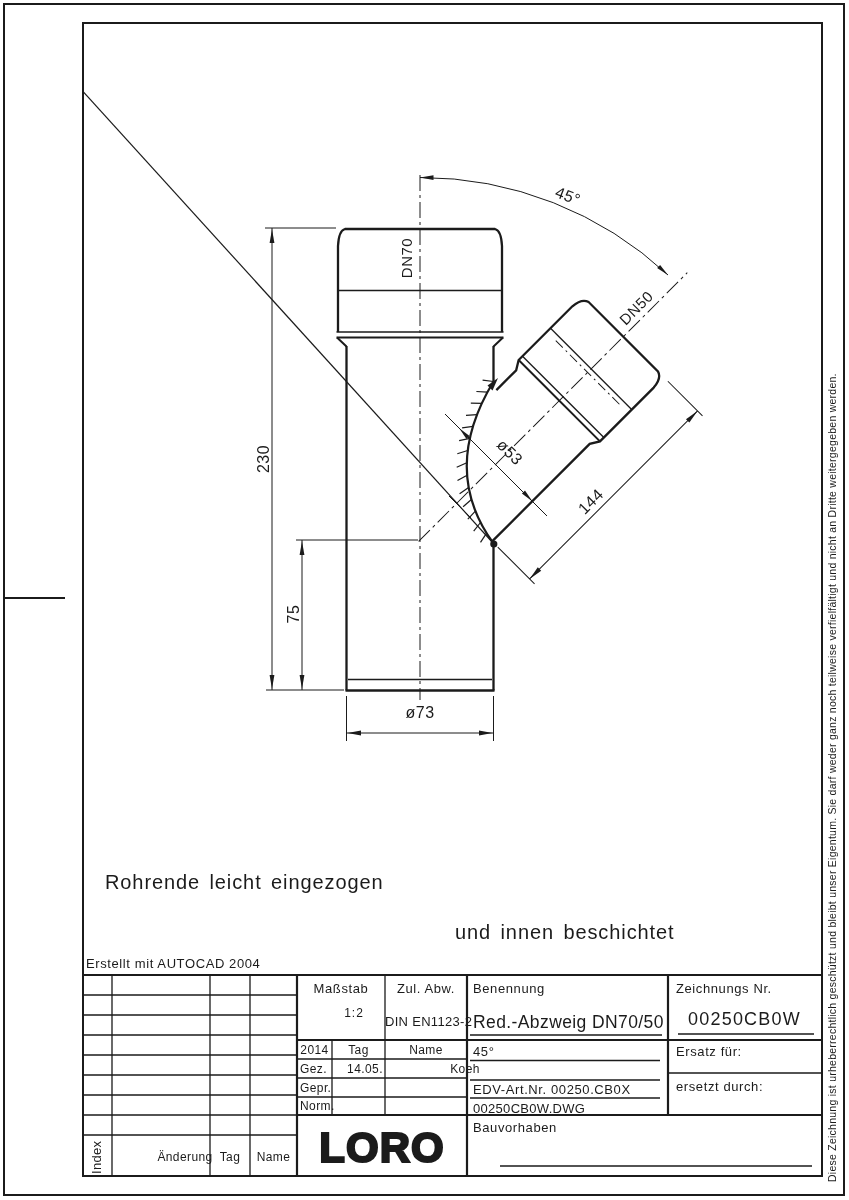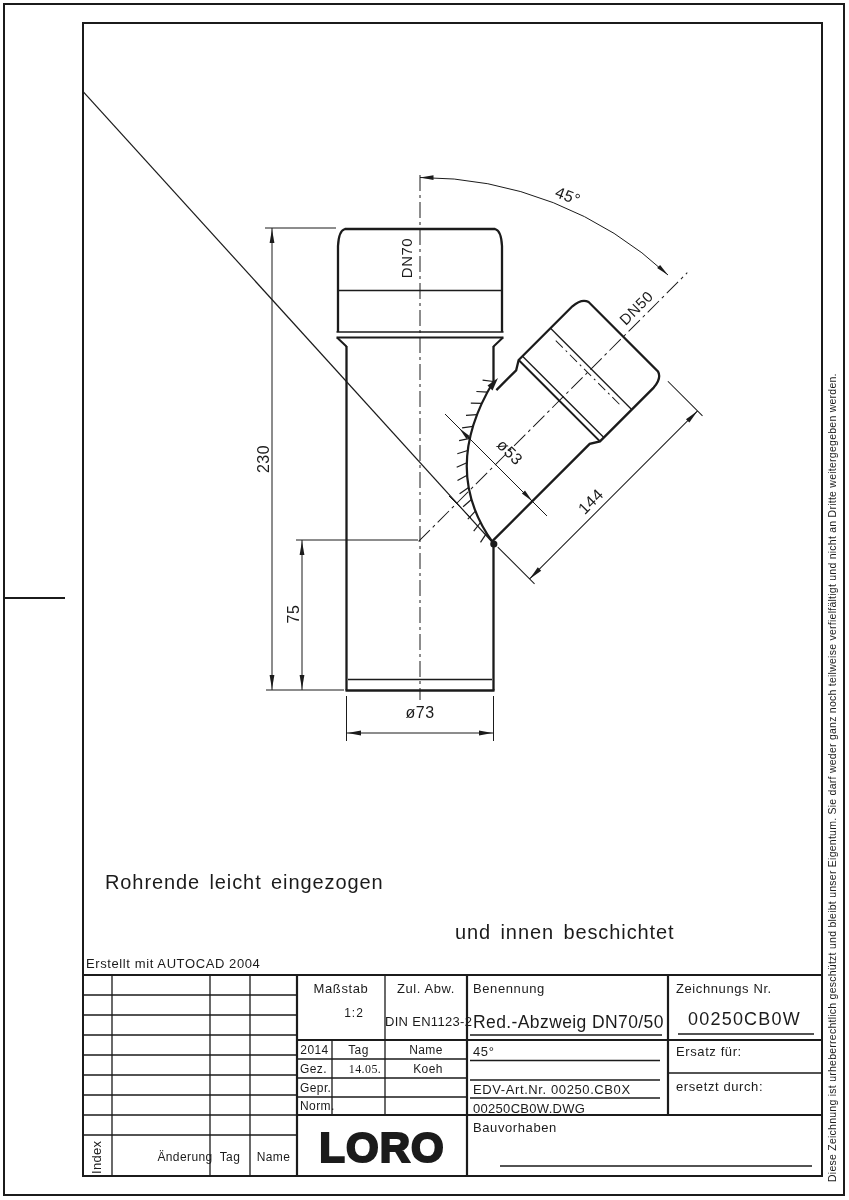--- a/index.html
+++ b/index.html
@@ -145,22 +145,22 @@
   <div class="lbl f11 c" style="left:385px;top:1014px;width:82px;">DIN EN1123-2</div>
   <div class="lbl f13" style="left:473px;top:981px;">Benennung</div>
   <div class="lbl f17" style="left:473px;top:1012px;">Red.-Abzweig DN70/50</div>
   <div class="lbl f13" style="left:676px;top:981px;">Zeichnungs Nr.</div>
   <div class="lbl f18 c" style="left:668px;top:1009px;width:153px;">00250CB0W</div>
 
   <div class="lbl f12 c" style="left:297px;top:1043px;width:35px;">2014</div>
   <div class="lbl f12 c" style="left:332px;top:1043px;width:53px;">Tag</div>
   <div class="lbl f12 c" style="left:385px;top:1043px;width:82px;">Name</div>
   <div class="lbl f12" style="left:300px;top:1062px;">Gez.</div>
-  <div class="lbl f12 c" style="left:332px;top:1062px;width:66px;font-family:Liberation Serif, serif;">14.05.</div>
-  <div class="lbl f12 c" style="left:385px;top:1062px;width:86px;">Koeh</div>
+  <div class="lbl f12 c" style="left:332px;top:1062px;width:66px;">14.05.</div>
+  <div class="lbl f12 c" style="left:385px;top:1062px;width:86px;padding-left:37px;">Koeh</div>
   <div class="lbl f12" style="left:300px;top:1081px;">Gepr.</div>
   <div class="lbl f12" style="left:300px;top:1099px;">Norm.</div>
 
   <div class="lbl f13" style="left:473px;top:1044px;">45°</div>
   <div class="lbl f13" style="left:676px;top:1044px;">Ersatz für:</div>
   <div class="lbl f13" style="left:473px;top:1082px;">EDV-Art.Nr. 00250.CB0X</div>
   <div class="lbl f13" style="left:676px;top:1079px;">ersetzt durch:</div>
   <div class="lbl f11" style="left:473px;top:1101px;">00250CB0W.DWG</div>
   <div class="lbl f13" style="left:473px;top:1120px;">Bauvorhaben</div>
 

